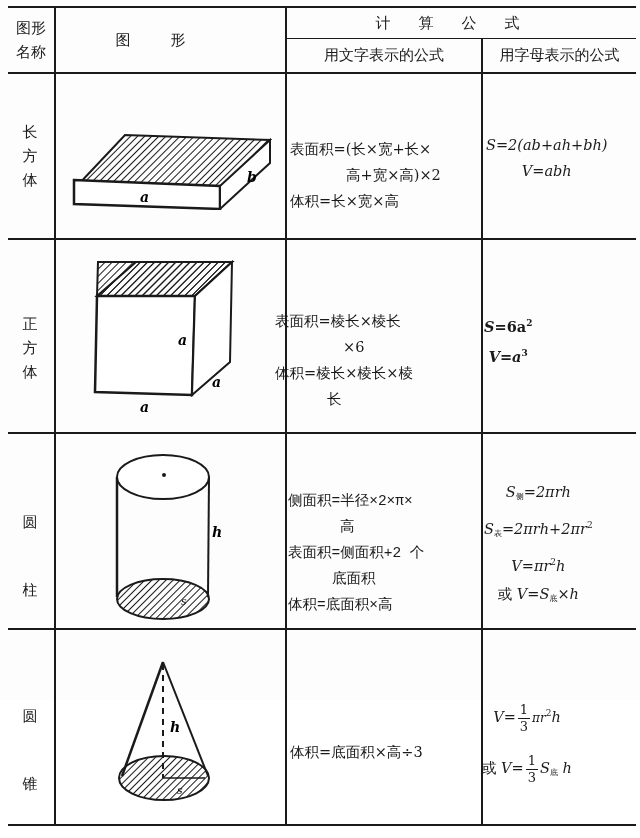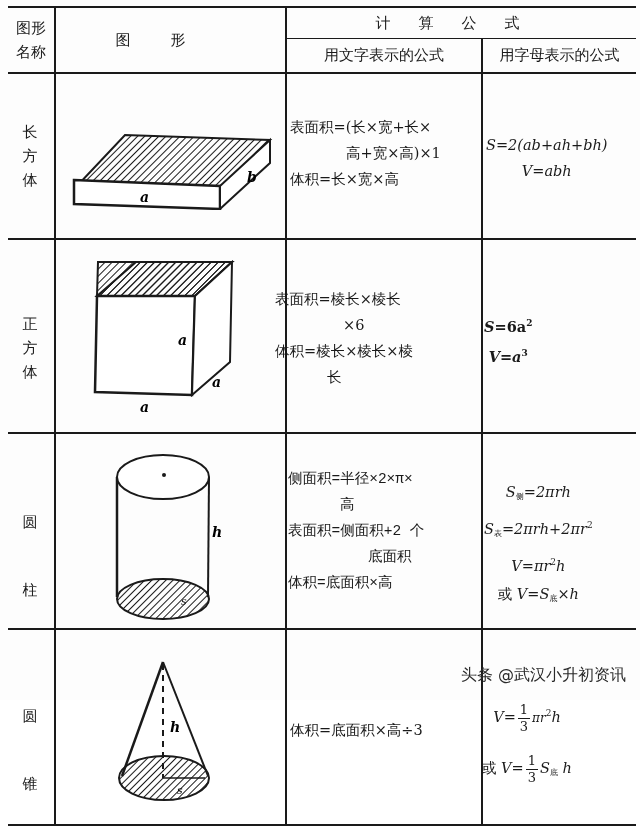--- a/index.html
+++ b/index.html
@@ -7,21 +7,21 @@
          font-family:"DejaVu Serif", "Liberation Serif", serif; color:#1a1a1a; }
   .page { position:absolute; left:0; top:0; width:640px; height:700px; background:#fdfdfd; }
   .hline { position:absolute; height:2px; background:#1a1a1a; }
   .hline.thin { height:1px; }
   .vline { position:absolute; width:1.5px; background:#1a1a1a; }
   .cell { position:absolute; display:flex; align-items:center; justify-content:center; box-sizing:border-box; }
   .hdr { font-size:15px; }
   .spaced { letter-spacing:28px; }
   .spaced2 { letter-spacing:40px; }
   .name { position:absolute; width:60px; text-align:center; font-size:15px; line-height:24px; }
-  .textf { position:absolute; font-size:14.5px; line-height:26px; white-space:nowrap; }
+  .textf { position:absolute; font-size:14.5px; line-height:26px; white-space:nowrap;margin-top:22px; }
   .textf .ind { display:block; padding-left:56px; }
   .letf { position:absolute; font-size:14.5px; line-height:26px; white-space:nowrap; font-style:italic;text-align:center; }
   .letf .up { font-style:normal; }
   .sub { font-size:8px; font-style:normal; vertical-align:-2px; }
   .sup { font-size:9px; vertical-align:6px; font-style:normal; }
   .frac { display:inline-flex; flex-direction:column; align-items:center; vertical-align:middle; font-style:normal; margin:0 2px; line-height:16px; font-size:13px; }
   .frac .num { border-bottom:1px solid #1a1a1a; padding:0 2px; }
   .fig { position:absolute; }
   .watermark { position:absolute; right:14px; bottom:14px; font-family:"DejaVu Sans", sans-serif; font-size:16px; color:#2a2a2a; }
 </style>
@@ -71,21 +71,21 @@
       </pattern>
     </defs>
     <polygon points="16,87 65,35 210,40 160,92" fill="url(#hatch)" stroke="#1a1a1a" stroke-width="2"></polygon>
     <polygon points="14,86 160,92 160,115 14,110" fill="#fff" stroke="#1a1a1a" stroke-width="2.5" transform="translate(0,-6)"></polygon>
     <polygon points="160,86 210,40 210,63 160,109" fill="#fff" stroke="#1a1a1a" stroke-width="2"></polygon>
     <text x="80" y="126" font-style="italic" font-weight="bold" font-size="14" font-family="DejaVu Serif, serif" transform="translate(0,-24)">a</text>
     <text x="187" y="103" font-style="italic" font-weight="bold" font-size="14" font-family="DejaVu Serif, serif" transform="translate(0,-21)">b</text>
   </svg>
   <div class="textf" style="left:290px; top:114px;">
     <span style="display:block">表面积=(长×宽+长×</span>
-    <span class="ind">高+宽×高)×1</span>
+    <span class="ind">高+宽×高)×2</span>
     <span style="display:block">体积=长×宽×高</span>
   </div>
   <div class="letf" style="left:486px; top:132px;">
     <div><span>S</span><span class="up">=</span><span>2(ab+ah+bh)</span></div>
     <div><span>V</span><span class="up">=</span><span>abh</span></div>
   </div>
 
   <div class="name" style="left:0; top:312px;">
     <div>正</div>
     <div>方</div>
@@ -121,21 +121,21 @@
     <line x1="149" y1="32" x2="148" y2="152" stroke="#1a1a1a" stroke-width="2"></line>
     <ellipse cx="103" cy="32" rx="46" ry="22" fill="#fff" stroke="#1a1a1a" stroke-width="2"></ellipse>
     <circle cx="104" cy="30" r="2" fill="#1a1a1a"></circle>
     <text x="152" y="92" font-style="italic" font-weight="bold" font-size="14" font-family="DejaVu Serif, serif">h</text>
     <text x="121" y="160" font-style="italic" font-size="11" font-family="DejaVu Serif, serif" fill="#1a1a1a">s</text>
   </svg>
   <div class="textf" style="left:288px; top:466px;font-family:Liberation Mono, monospace;">
     <span style="display:block">侧面积=半径×2×π×</span>
     <span style="display:block; padding-left:52px">高</span>
     <span style="display:block">表面积=侧面积+2 个</span>
-    <span style="display:block; padding-left:80px">底面积</span>
+    <span style="display:block; padding-left:44px">底面积</span>
     <span style="display:block">体积=底面积×高</span>
   </div>
   <div class="letf" style="left:484px; top:478px; line-height:28px;">
     <div><span>S</span><span class="sub">侧</span><span class="up">=</span><span>2πrh</span></div>
     <div><span>S</span><span class="sub">表</span><span class="up">=</span><span>2πrh+2πr</span><span class="sup">2</span></div>
     <div><span>V</span><span class="up">=</span><span>πr</span><span class="sup">2</span><span>h</span></div>
     <div><span class="up">或</span> <span>V</span><span class="up">=</span><span>S</span><span class="sub">底</span><span>×h</span></div>
   </div>
 
   <div class="name" style="left:0; top:682px; line-height:68px;">
@@ -158,14 +158,13 @@
     <div><span>V</span><span class="up">=</span><span class="frac">
           <span class="num">1</span>
           <span>3</span>
         </span><span style="font-size:12px">πr</span><span class="sup">2</span><span>h</span></div>
     <div><span class="up">或</span> <span>V</span><span class="up">=</span><span class="frac">
           <span class="num">1</span>
           <span>3</span>
         </span><span>S</span><span class="sub">底</span><span> h</span></div>
   </div>
 
-  <div class="watermark">头条 @武汉小升初资讯</div>
 </div>
 
 </body></html>

